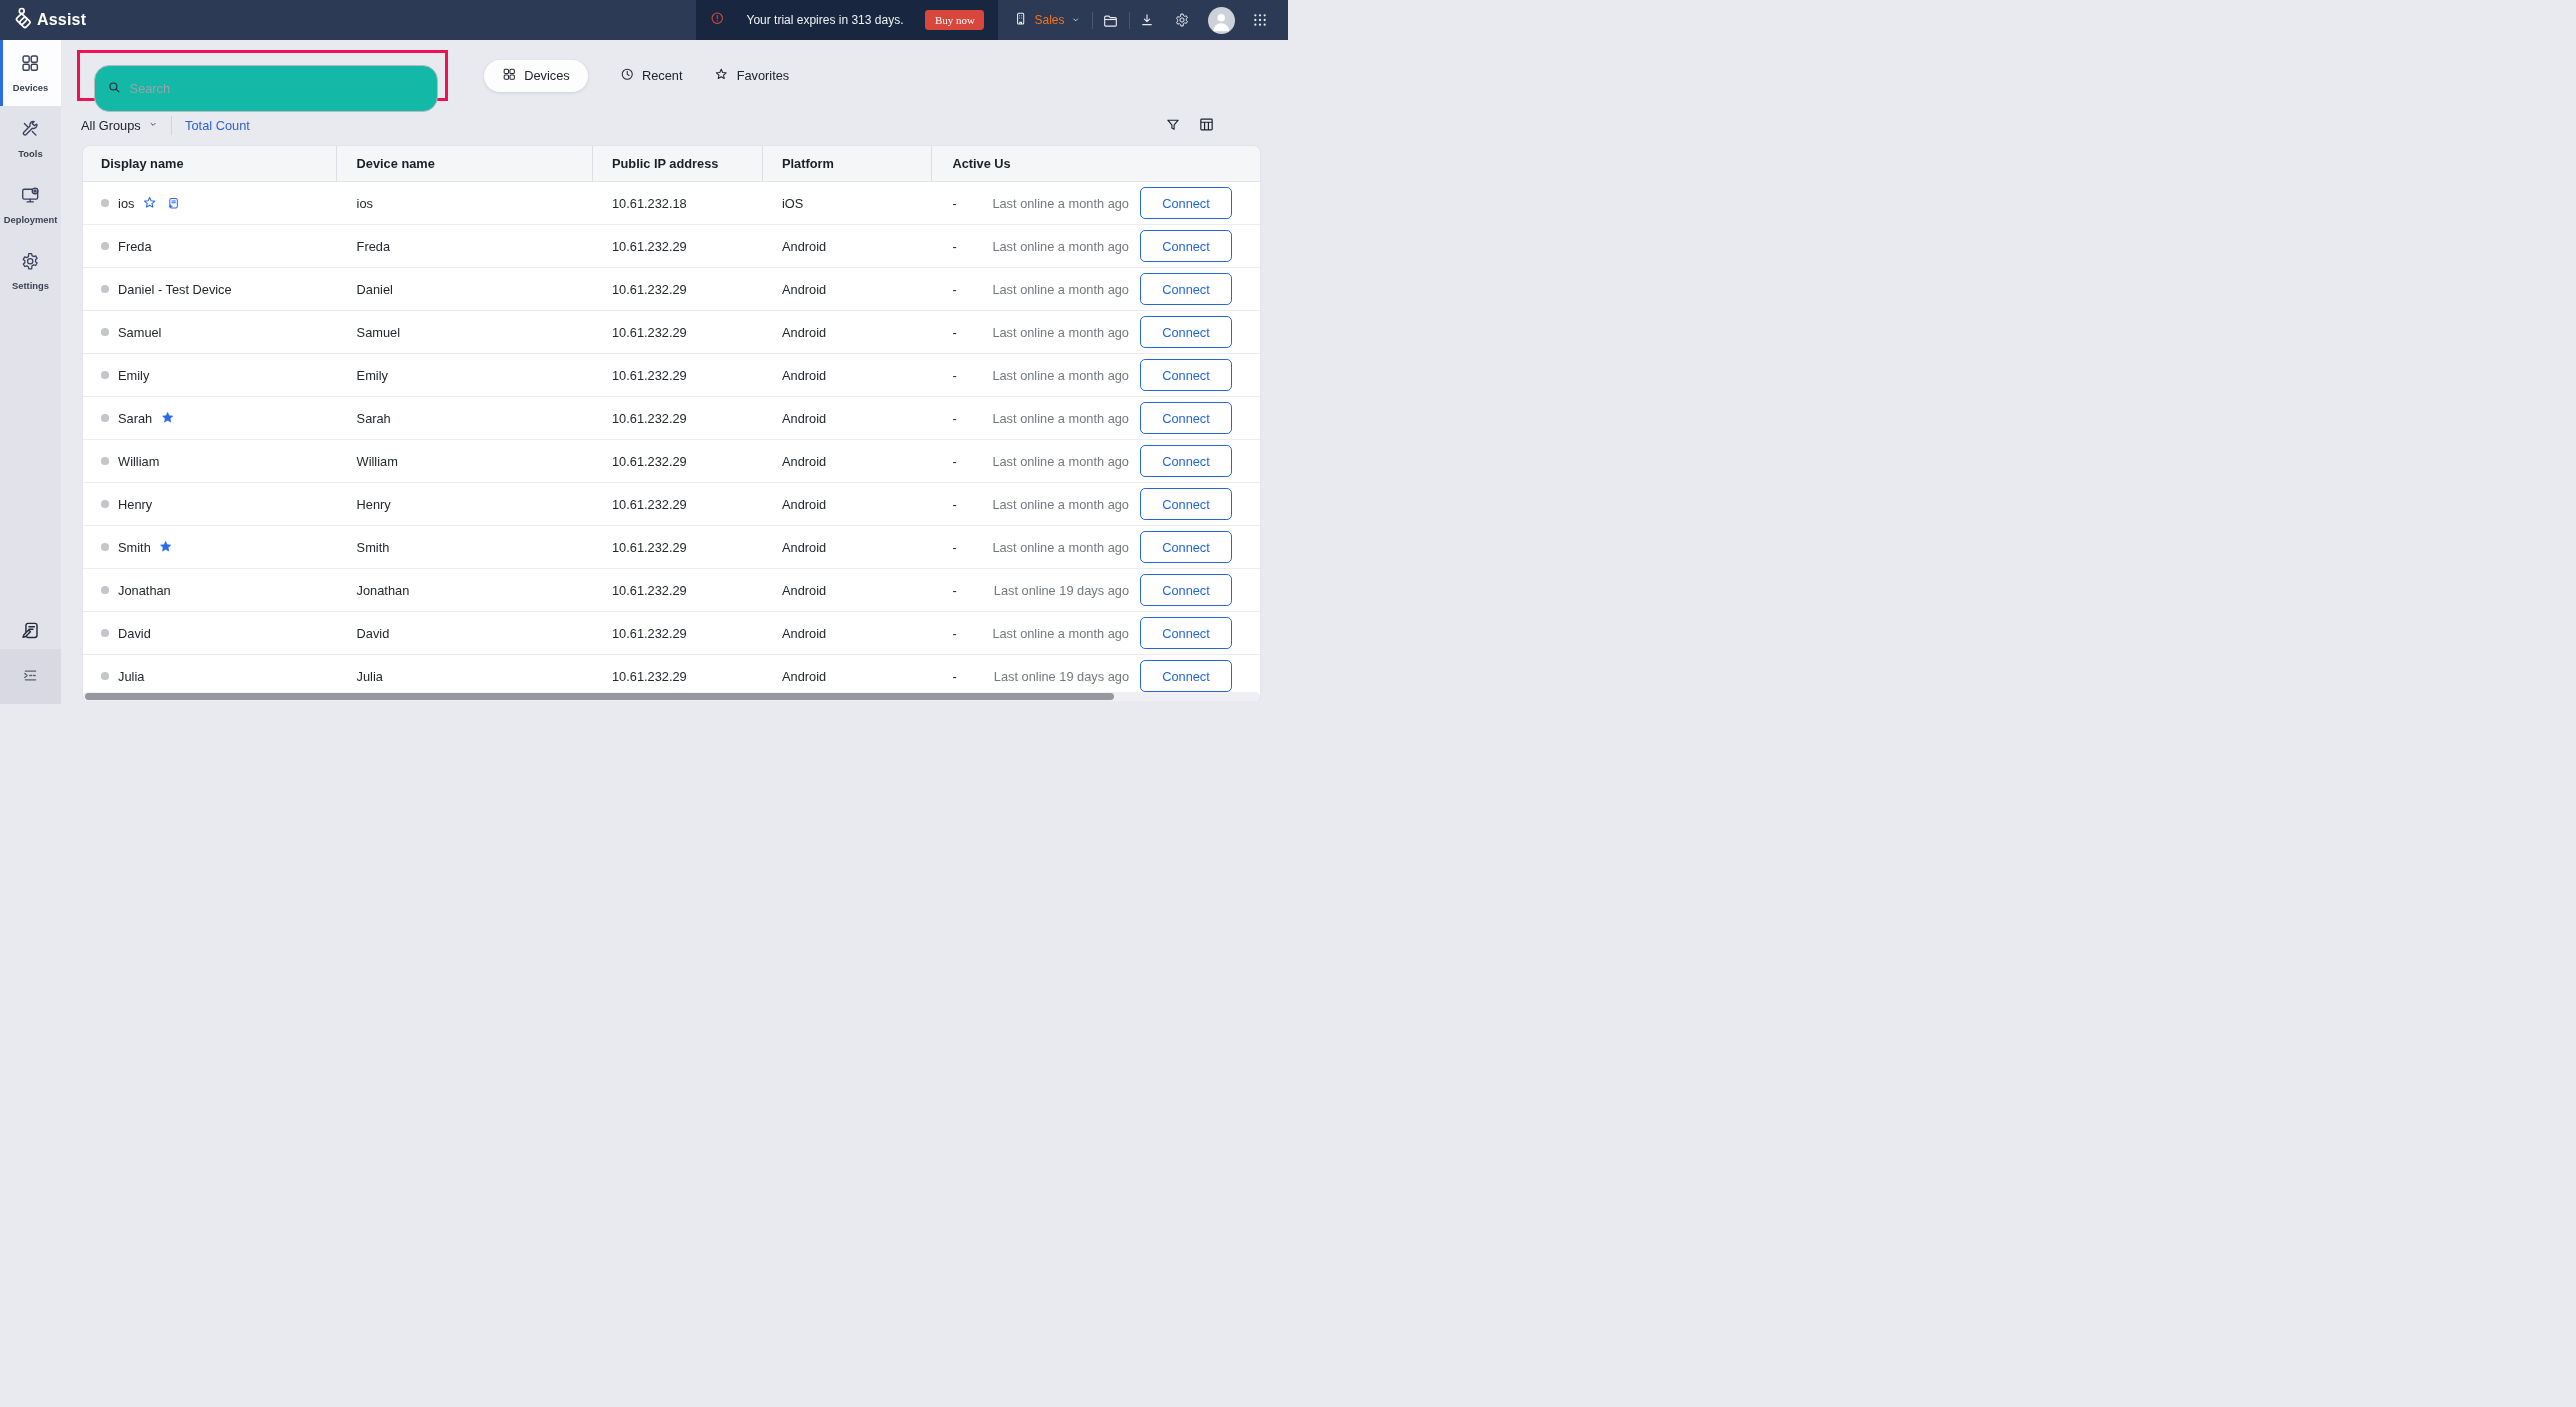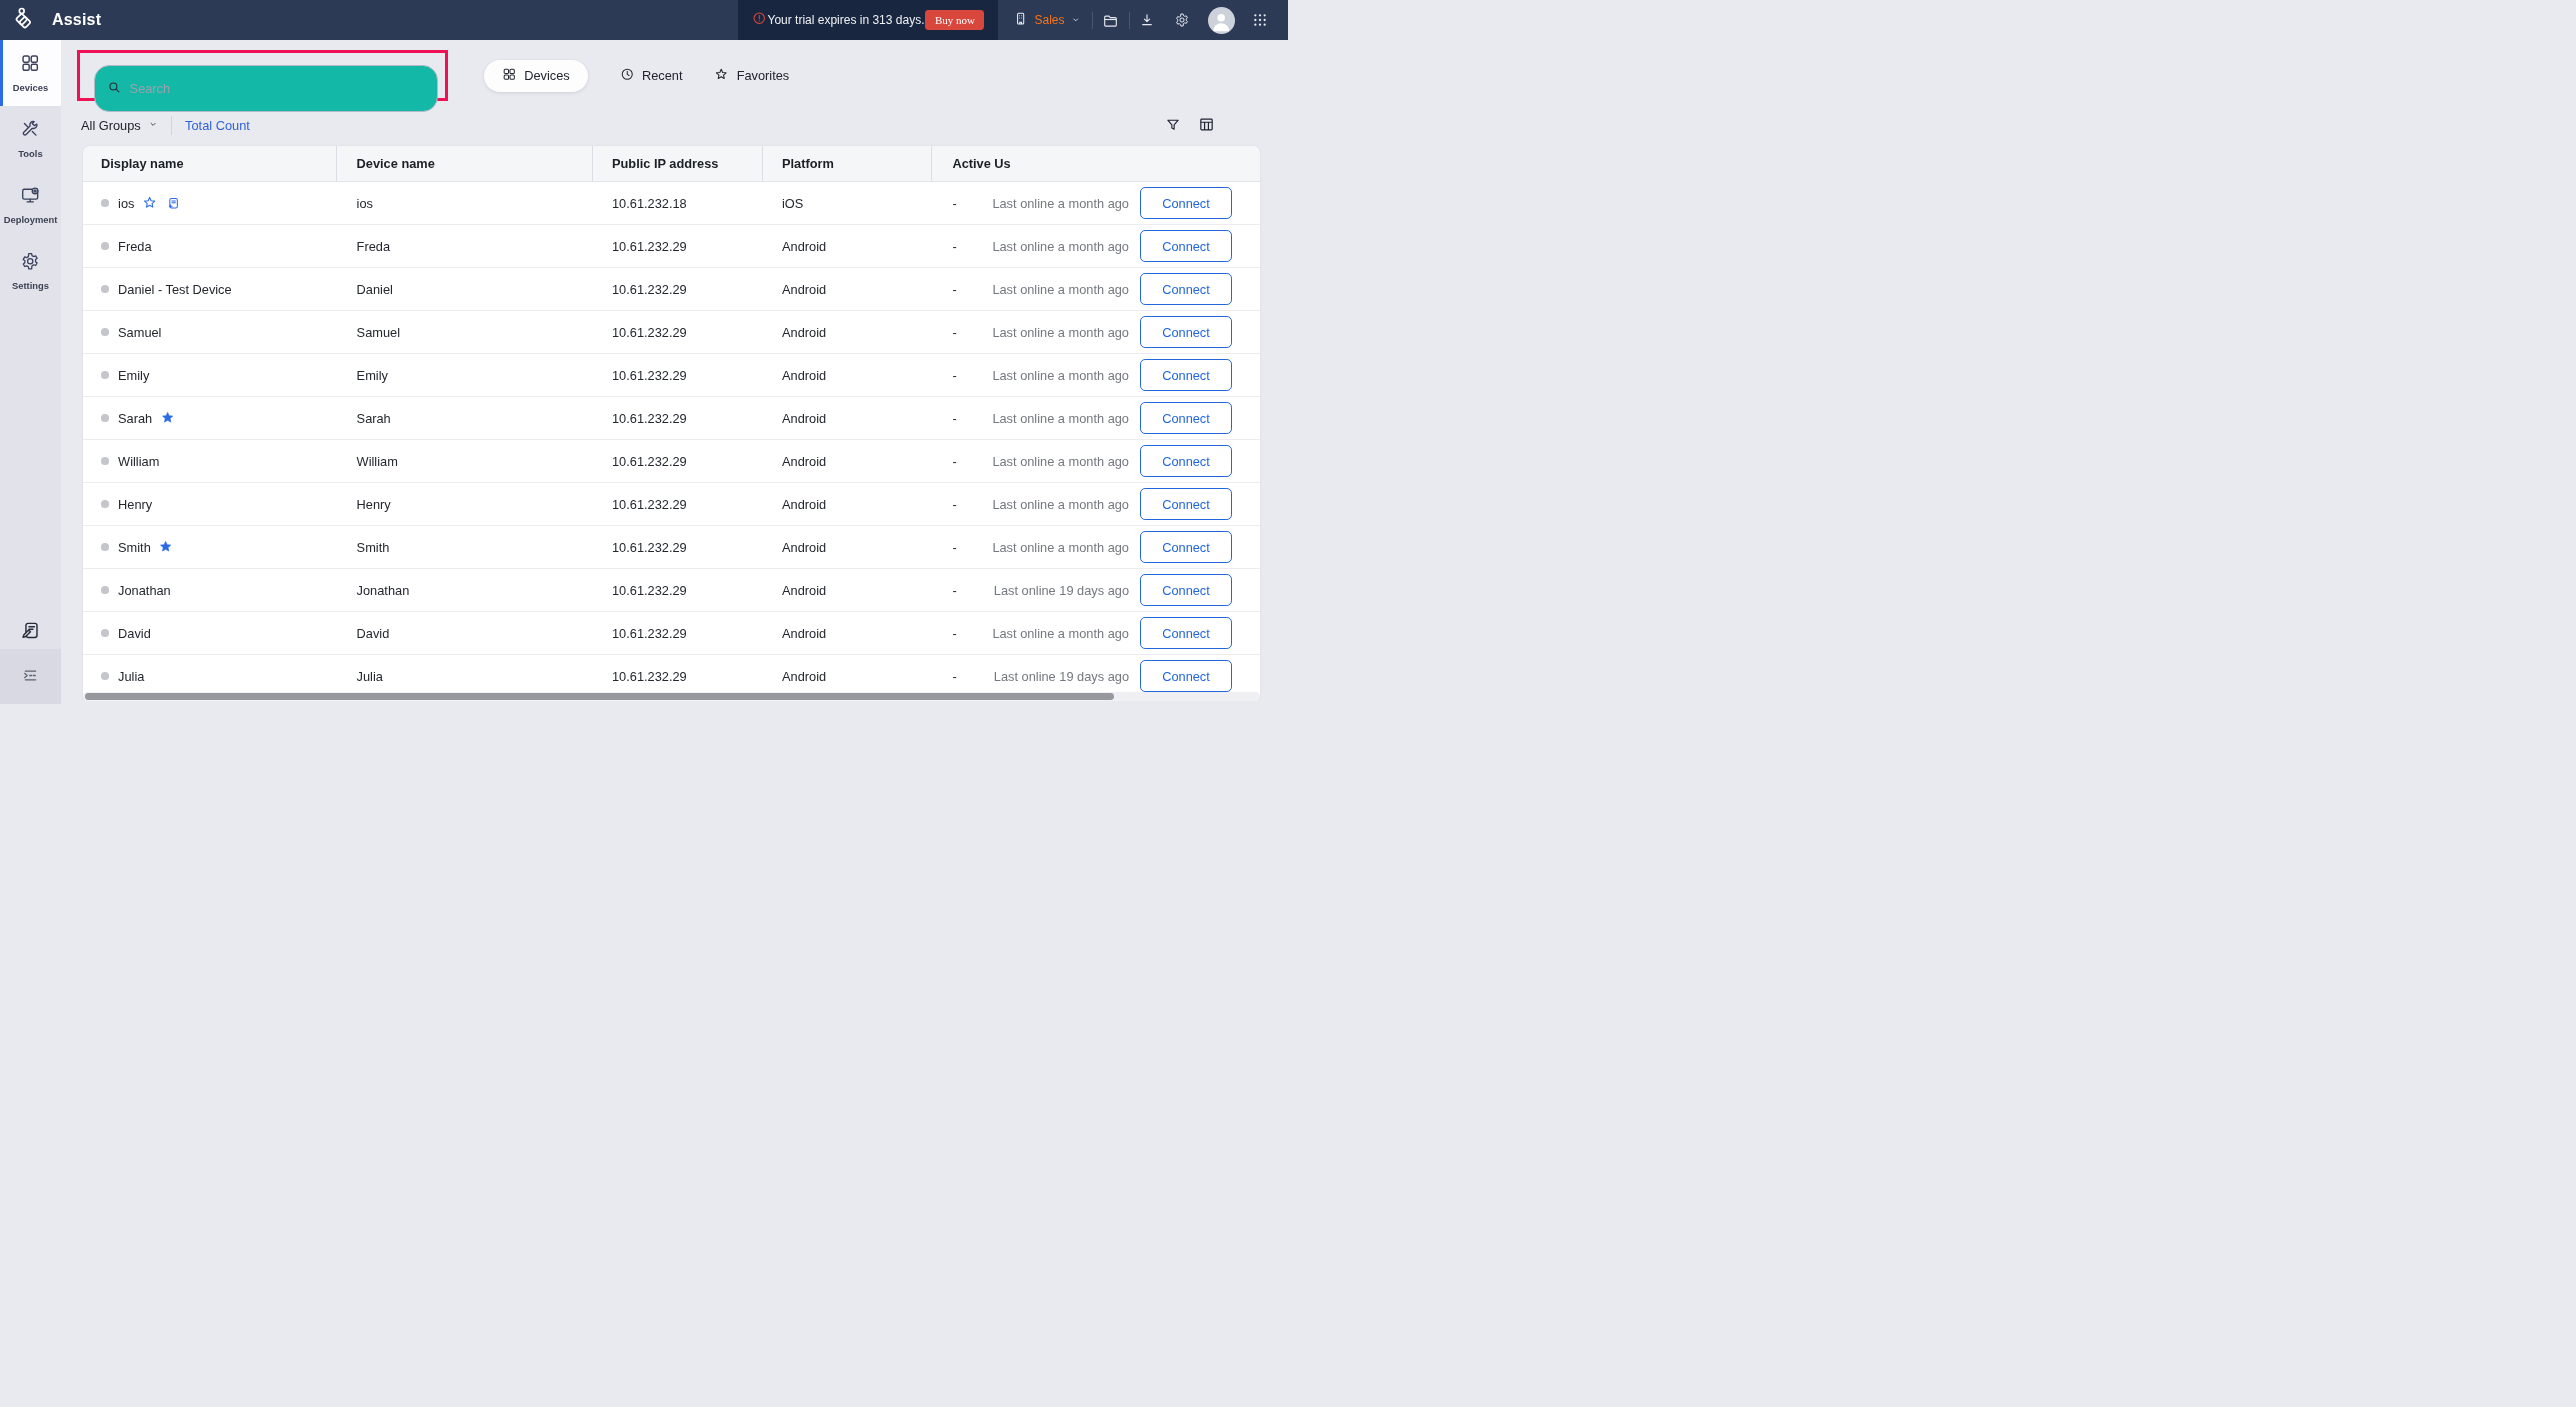--- a/index.html
+++ b/index.html
@@ -3,30 +3,30 @@
 <meta charset="utf-8">
 <style>
   * { margin:0; padding:0; box-sizing:border-box; }
   html,body { width:1288px; height:704px; overflow:hidden; }
   body { font-family:"Liberation Sans","DejaVu Sans",sans-serif; background:#e9e9f0; color:#23272e; }
   .screen { position:relative; width:1288px; height:704px; }
 
   
   .navbar { position:absolute; left:0; top:0; width:1288px; height:40px;
             background:#2c3a56; display:flex; align-items:center; color:#f2f4f8; z-index:5; }
-  .brand { display:flex; align-items:center; gap:17px; padding-left:12px; }
+  .brand { display:flex; align-items:center; gap:2px; padding-left:12px; }
   .brand .logo { color:#fff; }
   .brand-name { font-size:16px; font-weight:600; color:#fff; letter-spacing:0.2px; }
   .nav-menu { display:flex; align-items:center; height:100%; margin-left:29px; }
   .nav-item { position:relative; height:100%; display:flex; align-items:center;
               padding:0 13.6px; font-size:12.8px; color:#e9ecf3; cursor:pointer; white-space:nowrap; }
   .nav-item.active::after { content:""; position:absolute; left:5.1px; right:5.1px; bottom:0;
               height:2.6px; background:#d7d9e1; border-radius:1.7px 1.7px 0 0; }
   .nav-right { margin-left:auto; display:flex; align-items:center; height:100%; padding-right:10.2px; }
-  .trial { height:100%; background:#19263f; display:flex; align-items:center; gap:1px; padding:0 13.6px; }
+  .trial { height:100%; background:#19263f; display:flex; align-items:center; gap:22px; padding:0 13.6px; }
   .trial-text { font-size:12px; color:#f0f2f6; }
   .warn { color:#e2483d; }
   .buy-btn { background:#d9473c; color:#fff; border:none; border-radius:3.4px; font-size:11px;
              padding:4.3px 9.4px; cursor:pointer; font-family:Liberation Serif, serif; }
   .org { display:flex; align-items:center; gap:6px; margin:0 12px 0 15.3px; cursor:pointer; }
   .org-label { font-size:12px; color:#f97316; }
   .vdiv { width:0.9px; height:17px; background:#4a566f; }
   .nav-icon-btn { background:none; border:none; color:#e8eaf1; margin:0 9.4px; cursor:pointer;
                   display:flex; align-items:center; }
   .avatar { width:27px; height:27px; border-radius:50%; background:#cdd1d9; position:relative;

